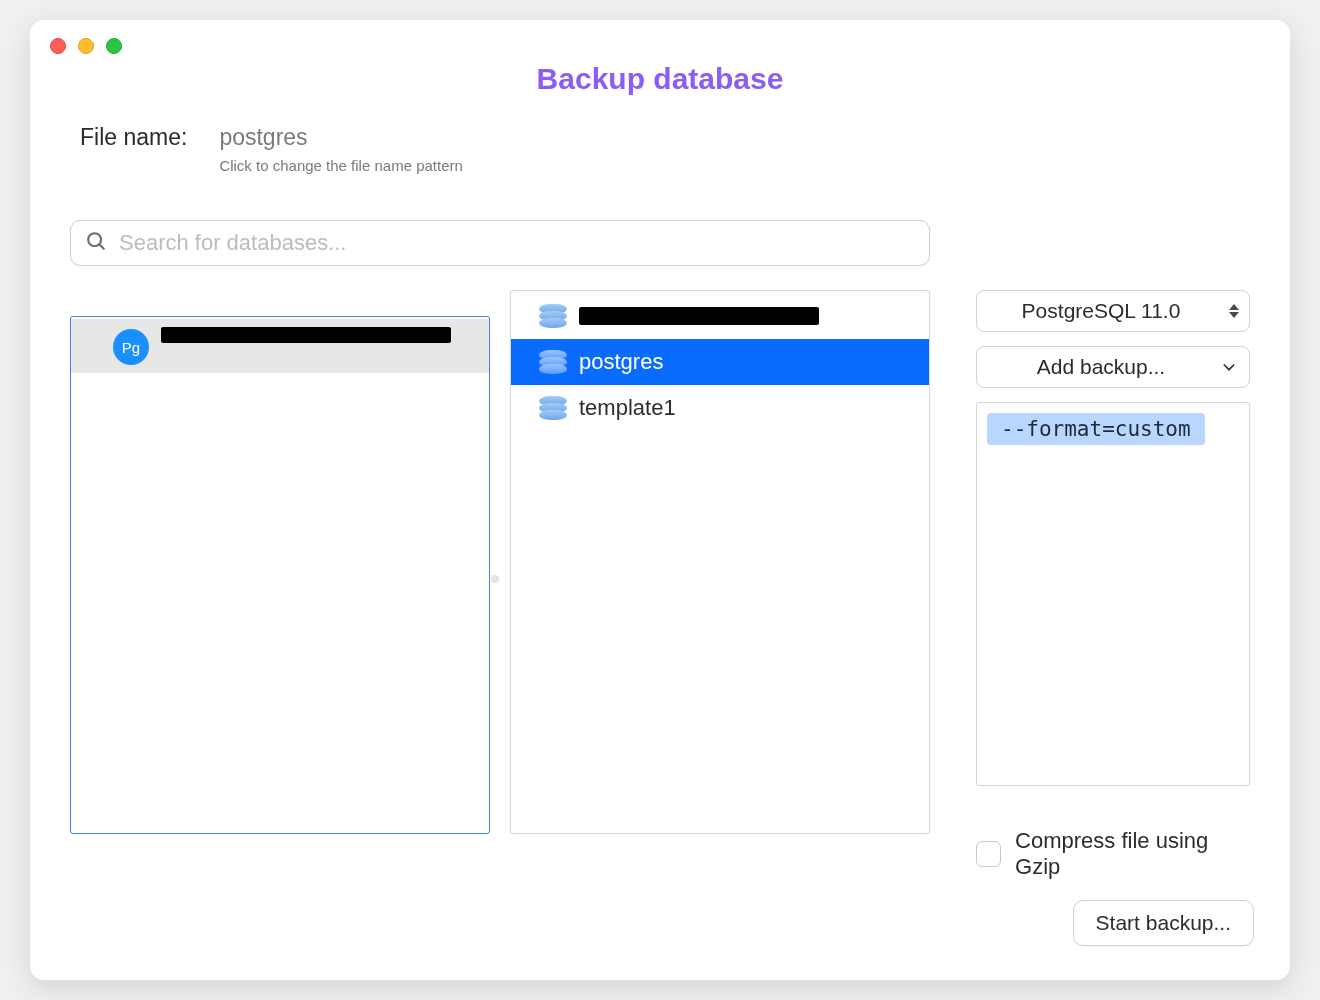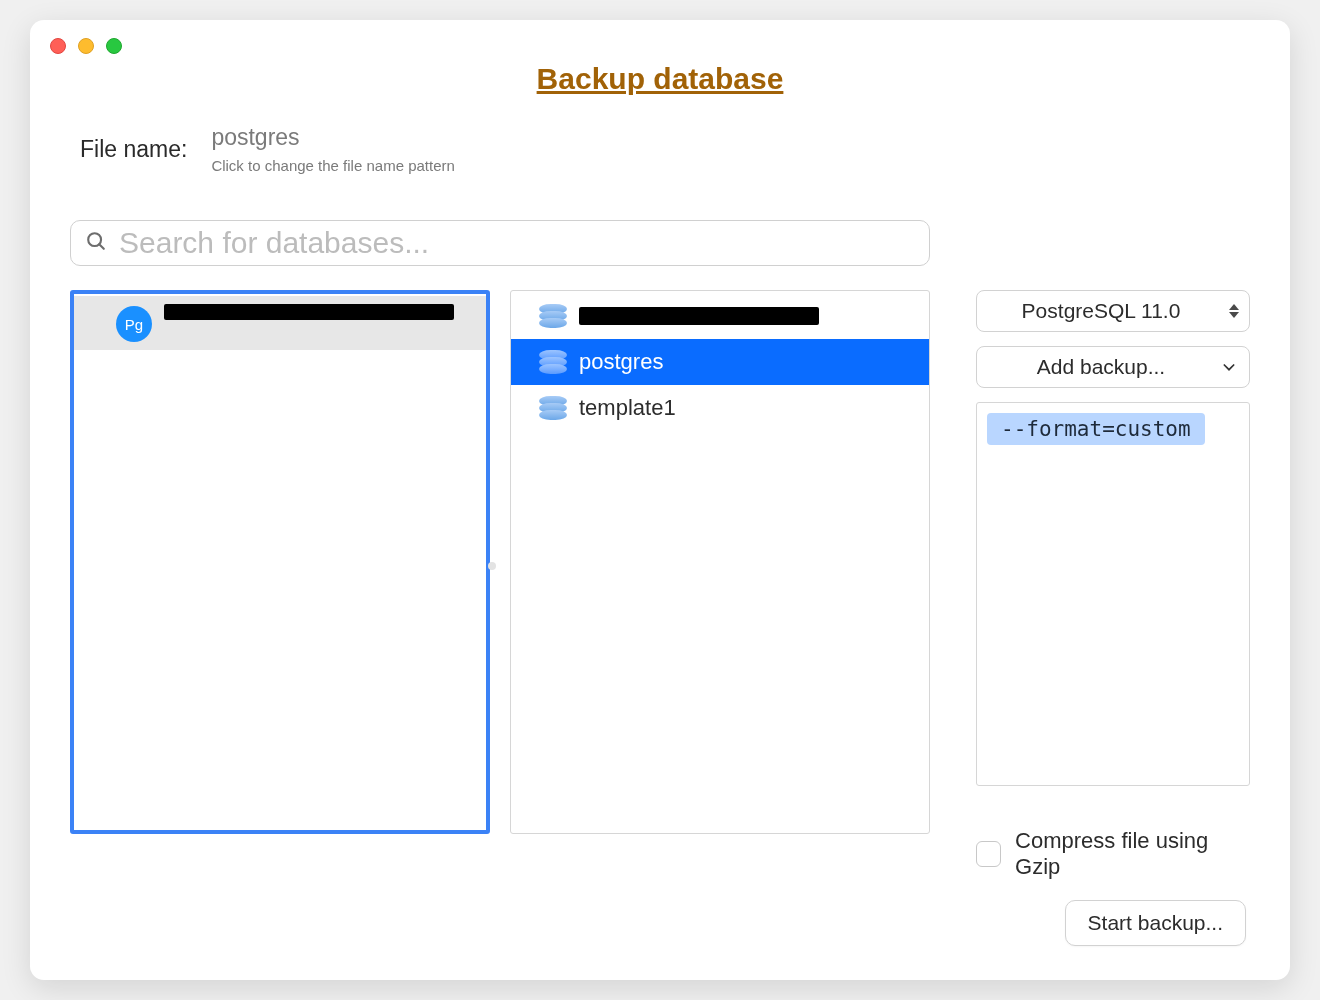--- a/index.html
+++ b/index.html
@@ -26,28 +26,27 @@
   .tl { width: 16px; height: 16px; border-radius: 50%; }
   .tl.red    { background: #ff5f57; border: 1px solid #e24640; }
   .tl.yellow { background: #febc2e; border: 1px solid #dfa023; }
   .tl.green  { background: #28c840; border: 1px solid #1fa72f; }
 
   .title {
     text-align: center;
     margin-top: 32px;
     font-size: 30px;
     font-weight: 700;
-    color: #a16207;
-    text-decoration: underline;
+    color: #8b5cf6;
   }
 
   .filename-row {
     display: flex;
-    align-items: center;
-    gap: 24px;
+    align-items: flex-start;
+    gap: 32px;
     margin: 28px 0 4px 50px;
   }
   .filename-row .label {
     font-size: 23px;
     color: #2a2a2a;
   }
   .filename-col { display: flex; flex-direction: column; gap: 6px; }
   .filename-col .value {
     font-size: 23px;
     color: #7a7a7a;
@@ -74,33 +73,34 @@
     align-items: center;
     gap: 12px;
     border: 1px solid #d0d0d0;
     border-radius: 10px;
     padding: 0 14px;
     background: #ffffff;
   }
   .search-wrap input {
     flex: 1;
     border: none; outline: none;
-    font-size: 30px;
+    font-size: 22px;
     color: #333;
     background: transparent;
   }
   .search-wrap input::placeholder { color: #bcbcbc; }
 
   .connections {
     grid-column: 1; grid-row: 3;
-    border: 4px solid #3b82f6;
+    border: 1px solid #3b82f6;
     border-radius: 3px;
     background: #ffffff;
     padding-top: 2px;
     position: relative;
+    margin-top: 26px;
   }
   .conn-item {
     display: flex;
     gap: 12px;
     align-items: flex-start;
     padding: 8px 10px 8px 42px;
     background: #e7e7e7;
   }
   .pg-badge {
     width: 36px; height: 36px;
@@ -233,21 +233,21 @@
     border: 1.5px solid #c8c8c8;
     border-radius: 6px;
     background: #fff;
   }
   .compress-row label {
     font-size: 22px; color: #2c2c2c;
   }
 
   .footer {
     position: absolute;
-    right: 44px; bottom: 34px;
+    right: 36px; bottom: 34px;
   }
   .start-btn {
     height: 46px;
     padding: 0 22px;
     background: #ffffff;
     border: 1px solid #d2d2d2;
     border-radius: 10px;
     font-size: 21px;
     color: #2c2c2c;
     box-shadow: 0 1px 2px rgba(0,0,0,0.04);

